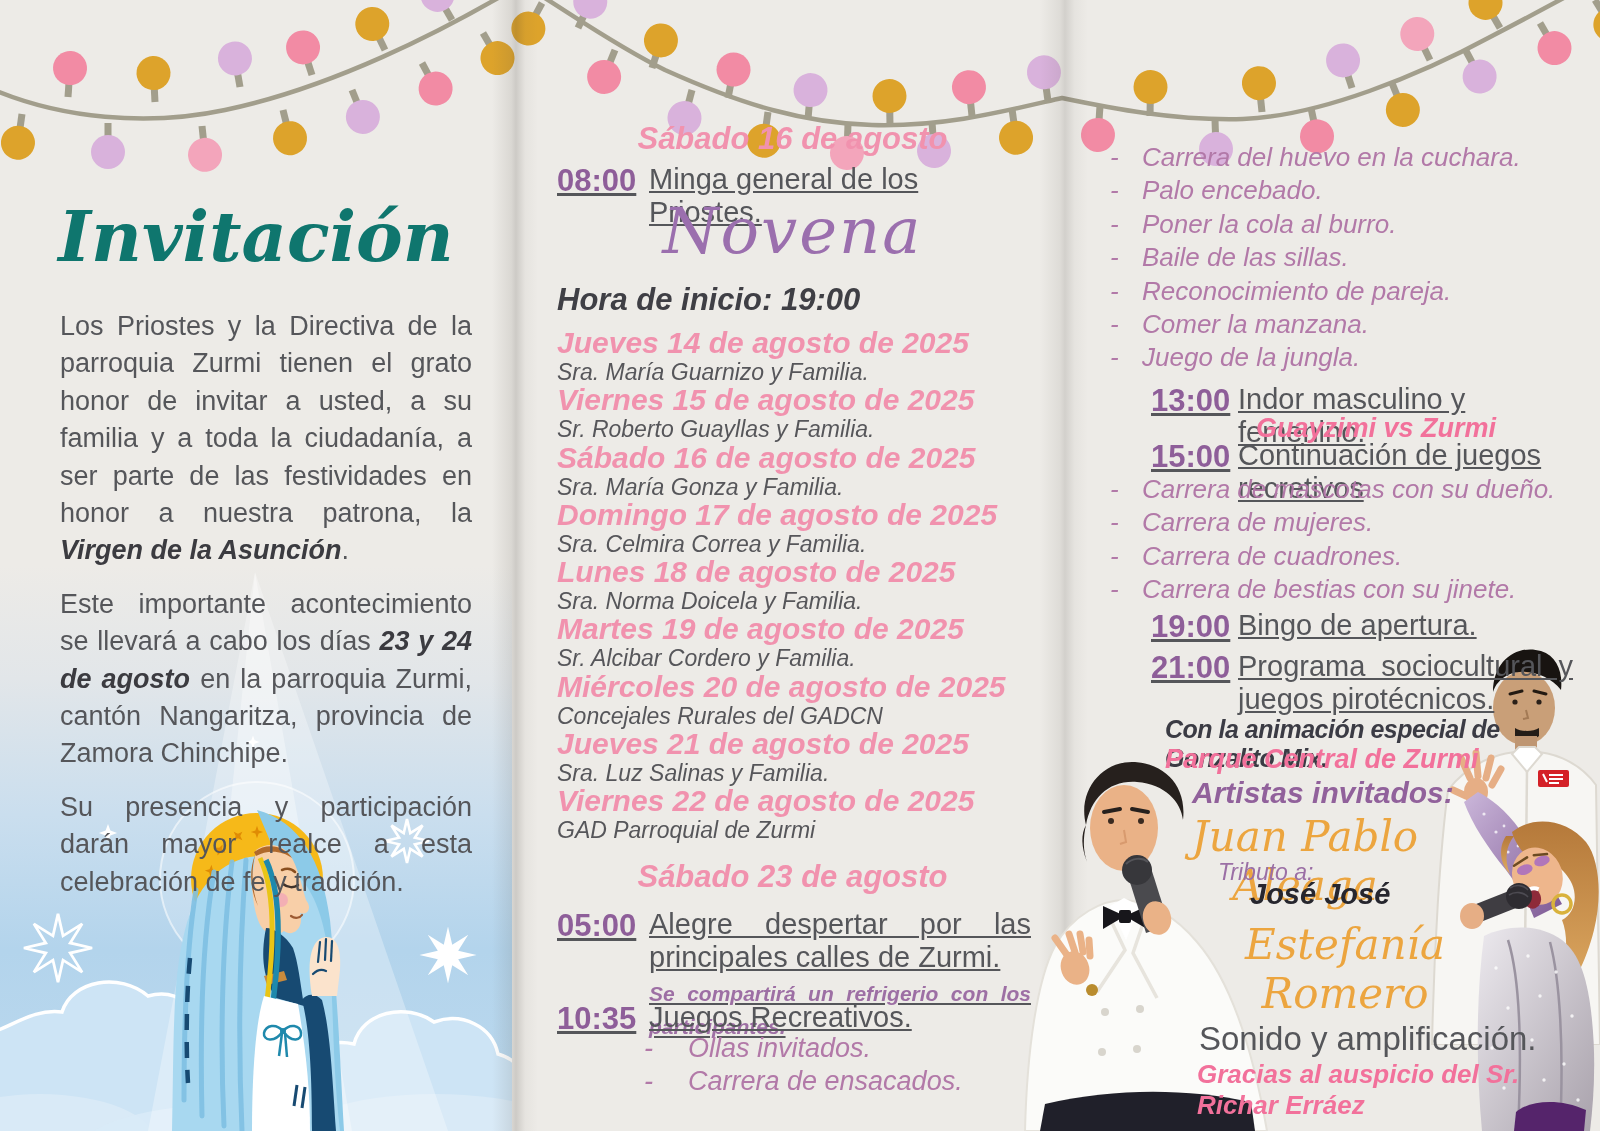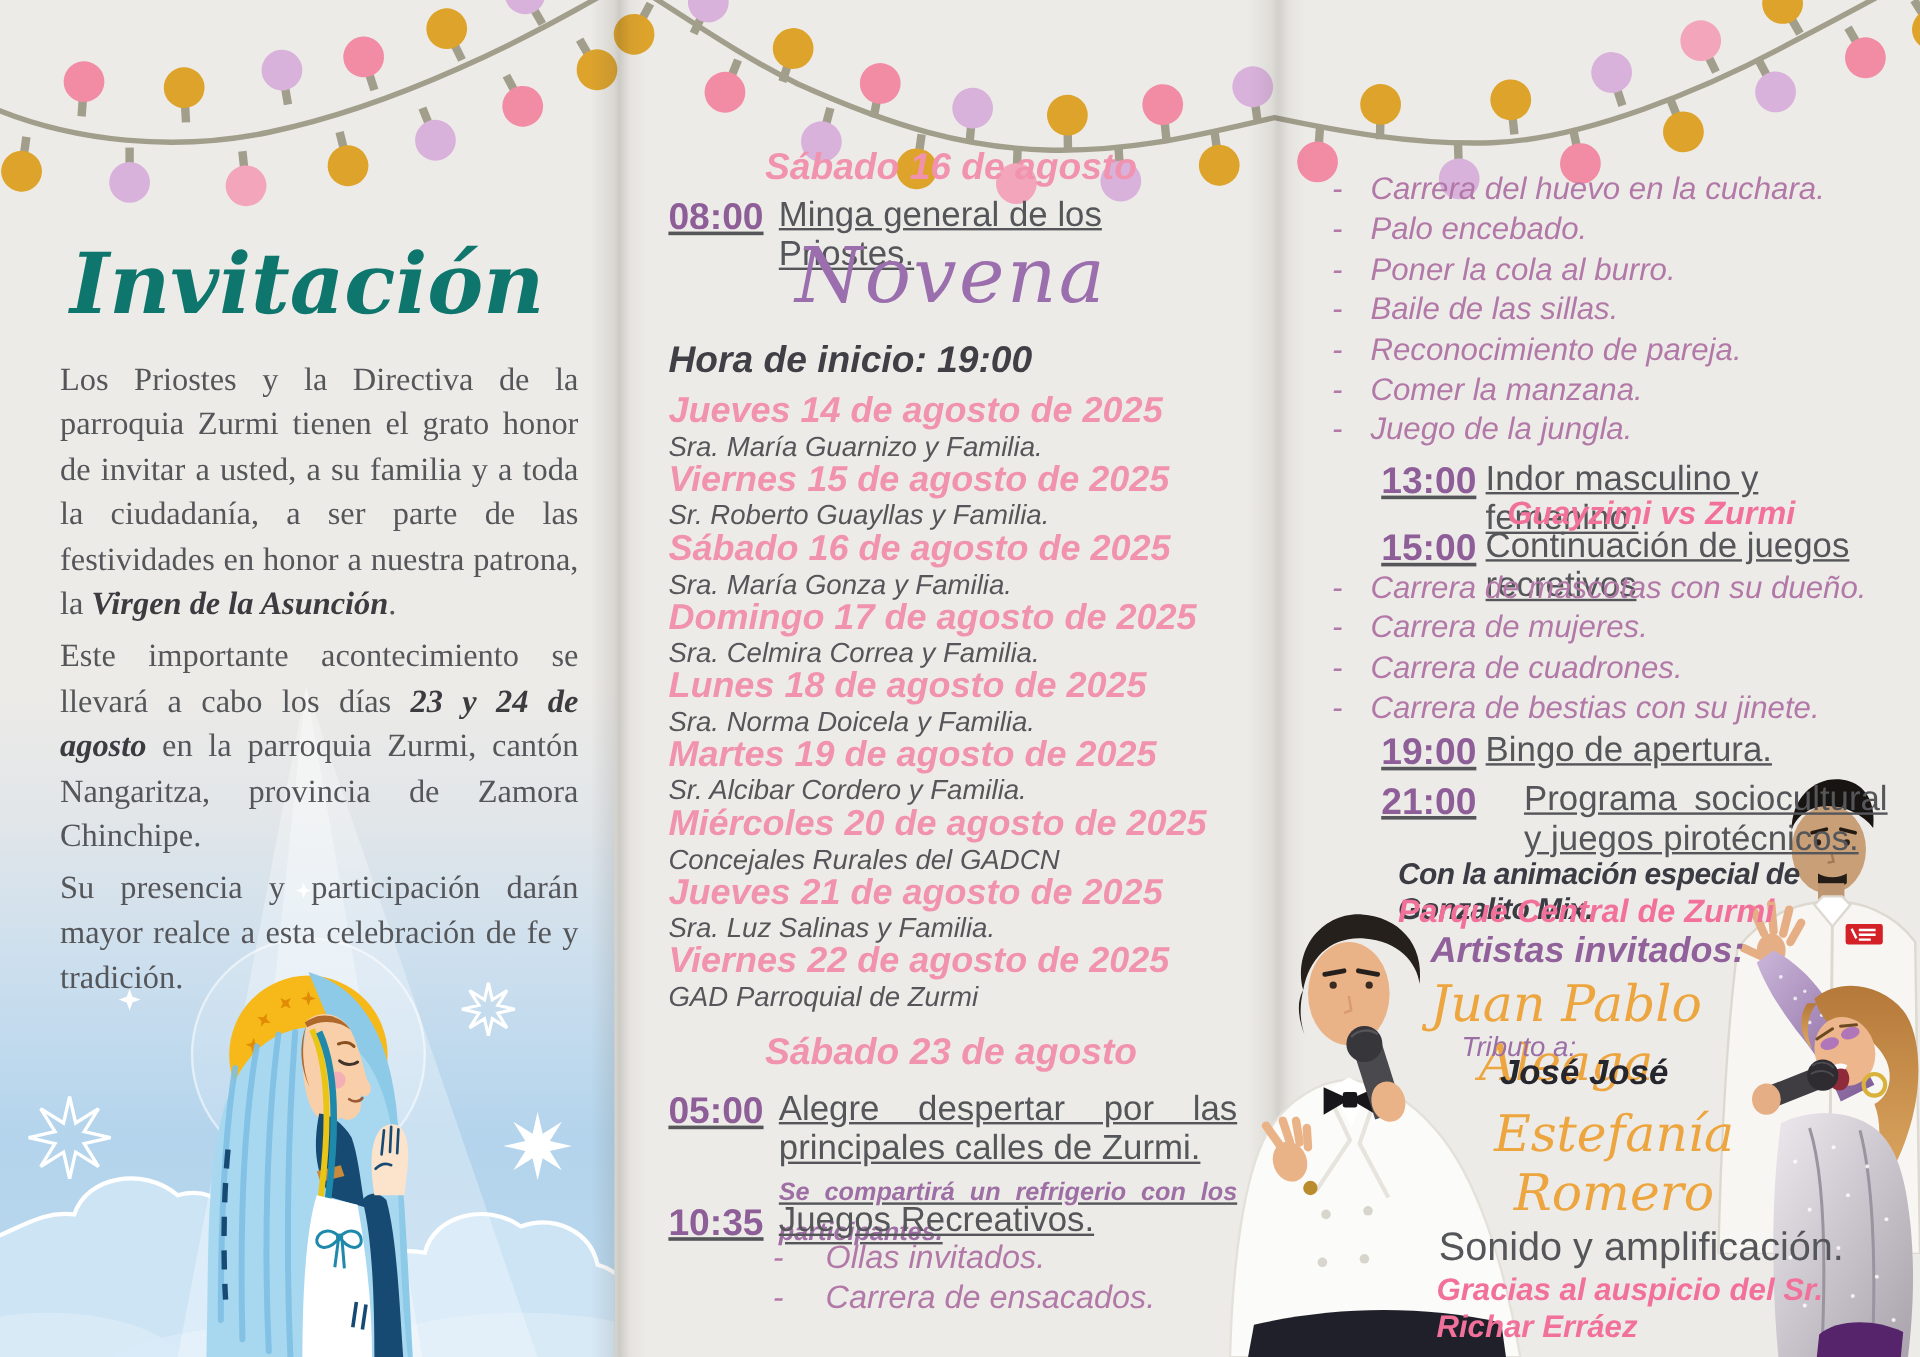--- a/index.html
+++ b/index.html
@@ -21,21 +21,21 @@
   .script{font-family:"DejaVu Serif",serif;font-style:italic;}
   .pinkh{color:#f192ae;font-weight:bold;font-style:italic;}
   .time{color:#8e5e99;font-weight:bold;}
   .ev{color:#55565a;}
   .mauve{color:#b279a8;font-style:italic;}
   .deeppink{color:#f2719b;}
   .just{text-align:justify;}
   
   .title{left:0;top:148px;width:512px;text-align:center;font-size:70px;color:#0f766e;z-index:3;}
   .intro{left:44px;top:292px;width:444px;font-size:27px;line-height:37.4px;text-align:justify;z-index:3;}
-  .intro p{margin:6px;font-family:Liberation Serif, serif;}
+  .intro p{margin:16px;}
   .intro b i{color:#3b3b40;}
   .virgin{left:0;top:560px;z-index:1;}
   
   .m-center{left:530px;width:525px;text-align:center;z-index:3;}
   .mh1{top:121px;font-size:31px;}
   .novena{top:194px;font-size:64px;color:#9b6fae;letter-spacing:2px;}
   .mstart{left:557px;top:282px;font-size:31px;font-weight:bold;font-style:italic;color:#3f3f45;z-index:3;}
   .row{z-index:3;display:flex;align-items:flex-start;text-decoration:underline;}
   .row .time{font-size:31px;flex:0 0 92px;}
   .row .ev{font-size:29px;line-height:32.5px;}
@@ -57,21 +57,21 @@
   .rl1{top:142px;}
   .rl2{top:474px;}
   .ritem{height:33.4px;font-size:26px;display:flex;}
   .ritem .dash{flex:0 0 32px;}
   .rrow{left:1103px;width:470px;z-index:3;}
   .rrow .time{flex:0 0 87px;margin-left:48px;}
   .rr1300{top:383px;}
   .match{left:1190px;top:413px;width:372px;text-align:center;font-size:27px;font-weight:bold;font-style:italic;z-index:3;}
   .rr1500{top:439px;}
   .rr1900{top:609px;}
-  .rr2100{top:650px;gap:32px;}
+  .rr2100{top:650px;}
   .rr2100 .ev{width:372px;}
   .anim{left:1165px;top:715px;font-size:25px;font-weight:bold;font-style:italic;color:#3b3b44;z-index:4;letter-spacing:-0.5px;}
   .venue{left:1165px;top:744px;font-size:27px;font-style:italic;font-weight:bold;z-index:4;}
   .artistsh{left:1192px;top:776px;font-size:30px;font-weight:bold;font-style:italic;color:#91619b;z-index:4;}
   .artist1{left:1140px;top:812px;width:330px;text-align:center;font-size:42px;color:#eca53f;z-index:4;}
   .tributo{left:1218px;top:859px;font-size:23px;font-style:italic;color:#9b6fa5;z-index:4;}
   .josejose{left:1250px;top:878px;font-size:29px;font-weight:bold;font-style:italic;color:#26262e;z-index:4;}
   .artist2{left:1160px;top:920px;width:370px;text-align:center;font-size:42px;color:#eca53f;z-index:4;}
   .sonido{left:1199px;top:1020px;font-size:33px;color:#55565a;z-index:4;}
   .gracias{left:1197px;top:1059px;font-size:26px;font-weight:bold;font-style:italic;z-index:4;}

